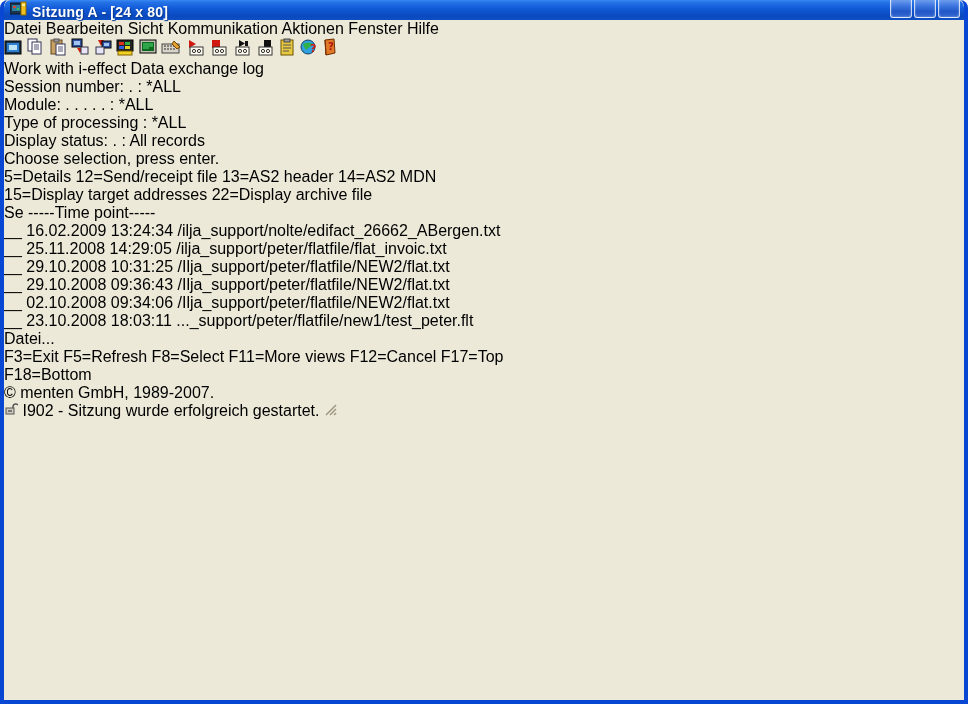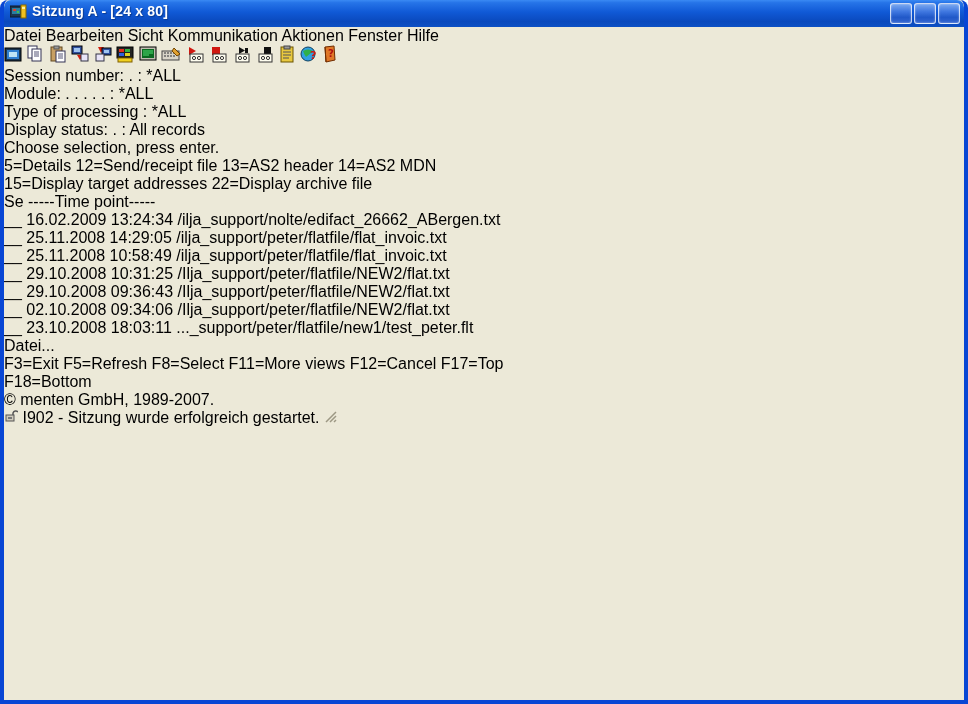--- a/index.html
+++ b/index.html
@@ -2,21 +2,21 @@
 <html><head>
 <meta charset="utf-8">
 <style>
   * { margin:0; padding:0; box-sizing:border-box; }
   html,body { width:968px; height:704px; background:#fff; font-family:"Liberation Sans", sans-serif; }
 
   .window { width:968px; height:704px; border:4px solid #0846d4; border-top:0;
             border-radius:8px 8px 0 0; overflow:hidden; background:#ece9d8; }
 
   
-  .titlebar { height:27px; padding:3px 4px 0 4px; display:flex; align-items:flex-start;
+  .titlebar { height:20px; padding:3px 4px 0 4px; display:flex; align-items:flex-end;
     background:linear-gradient(180deg,#3a8af4 0%,#2674e8 10%,#1059d6 45%,#0a49bd 80%,#0d50c4 100%);
     border-radius:7px 7px 0 0; position:relative; }
   .title-icon { width:18px; height:18px; margin:0 4px 2px 2px; flex:0 0 auto; }
   .title-text { color:#fff; font-weight:bold; font-size:14px; letter-spacing:.2px;
     text-shadow:1px 1px 1px #0a3a90; flex:1 1 auto; white-space:nowrap; }
   .win-controls { display:flex; gap:2px; margin-bottom:2px; }
   .winbtn { width:22px; height:21px; border-radius:3px; border:1px solid rgba(255,255,255,.75);
     display:flex; align-items:center; justify-content:center; position:relative;
     background:linear-gradient(180deg,#7ba9f0 0%,#3f77e0 40%,#2058c8 70%,#3566d0 100%);
     box-shadow:inset 0 0 2px rgba(255,255,255,.5); cursor:pointer; }
@@ -224,32 +224,32 @@
     <span class="tbtn">
       <svg width="16" height="18" viewBox="0 0 16 18">
         <path d="M3 2 L12 1 L13 15 L4 17 Z" fill="#e07828" stroke="#702c00"></path>
         <path d="M3 2 L4 17" stroke="#702c00"></path>
         <text x="6" y="12" font-size="10" font-family="DejaVu Sans, sans-serif" font-weight="bold" fill="#b01010">?</text>
       </svg>
     </span>
   </div>
 
   <div class="terminal">
+    <div class="trow c-green">                      Work with i-effect Data exchange log</div>
     <div class="trow c-green">Session number:  . :    *ALL</div>
     <div class="trow c-green">Module:  . . . . . :    *ALL</div>
     <div class="trow c-green">Type of processing :    *ALL</div>
     <div class="trow c-green">Display status:  . :    All records</div>
     <div class="trow c-green">Choose selection, press enter.</div>
     <div class="trow c-blue">  5=Details   12=Send/receipt file   13=AS2 header   14=AS2 MDN</div>
     <div class="trow c-blue">  15=Display target addresses       22=Display archive file</div>
     <div class="trow c-green"></div>
     <div class="trow c-black"> Se   -----Time point-----</div>
     <div class="trow c-green"> __    16.02.2009  13:24:34  /ilja_support/nolte/edifact_26662_ABergen.txt</div>
     <div class="trow c-green"> __    25.11.2008  14:29:05  /ilja_support/peter/flatfile/flat_invoic.txt</div>
-    <div class="trow c-green"> __    25.11.2008  10:58:49  /ilja_support/peter/flatfile/flat_invoic.txt</div>
     <div class="trow c-green"> __    29.10.2008  10:31:25  /Ilja_support/peter/flatfile/NEW2/flat.txt</div>
     <div class="trow c-green"> __    29.10.2008  09:36:43  /Ilja_support/peter/flatfile/NEW2/flat.txt</div>
     <div class="trow c-green"> __    02.10.2008  09:34:06  /Ilja_support/peter/flatfile/NEW2/flat.txt</div>
     <div class="trow c-green"> __    23.10.2008  18:03:11  ..._support/peter/flatfile/new1/test_peter.flt</div>
     <div class="trow c-black">                                                                        Datei...</div>
     <div class="trow c-blue">F3=Exit   F5=Refresh   F8=Select   F11=More views   F12=Cancel   F17=Top</div>
     <div class="trow c-blue">F18=Bottom</div>
     <div class="trow c-black">© menten GmbH, 1989-2007.</div>
     <div class="cursor"></div>
   </div>

